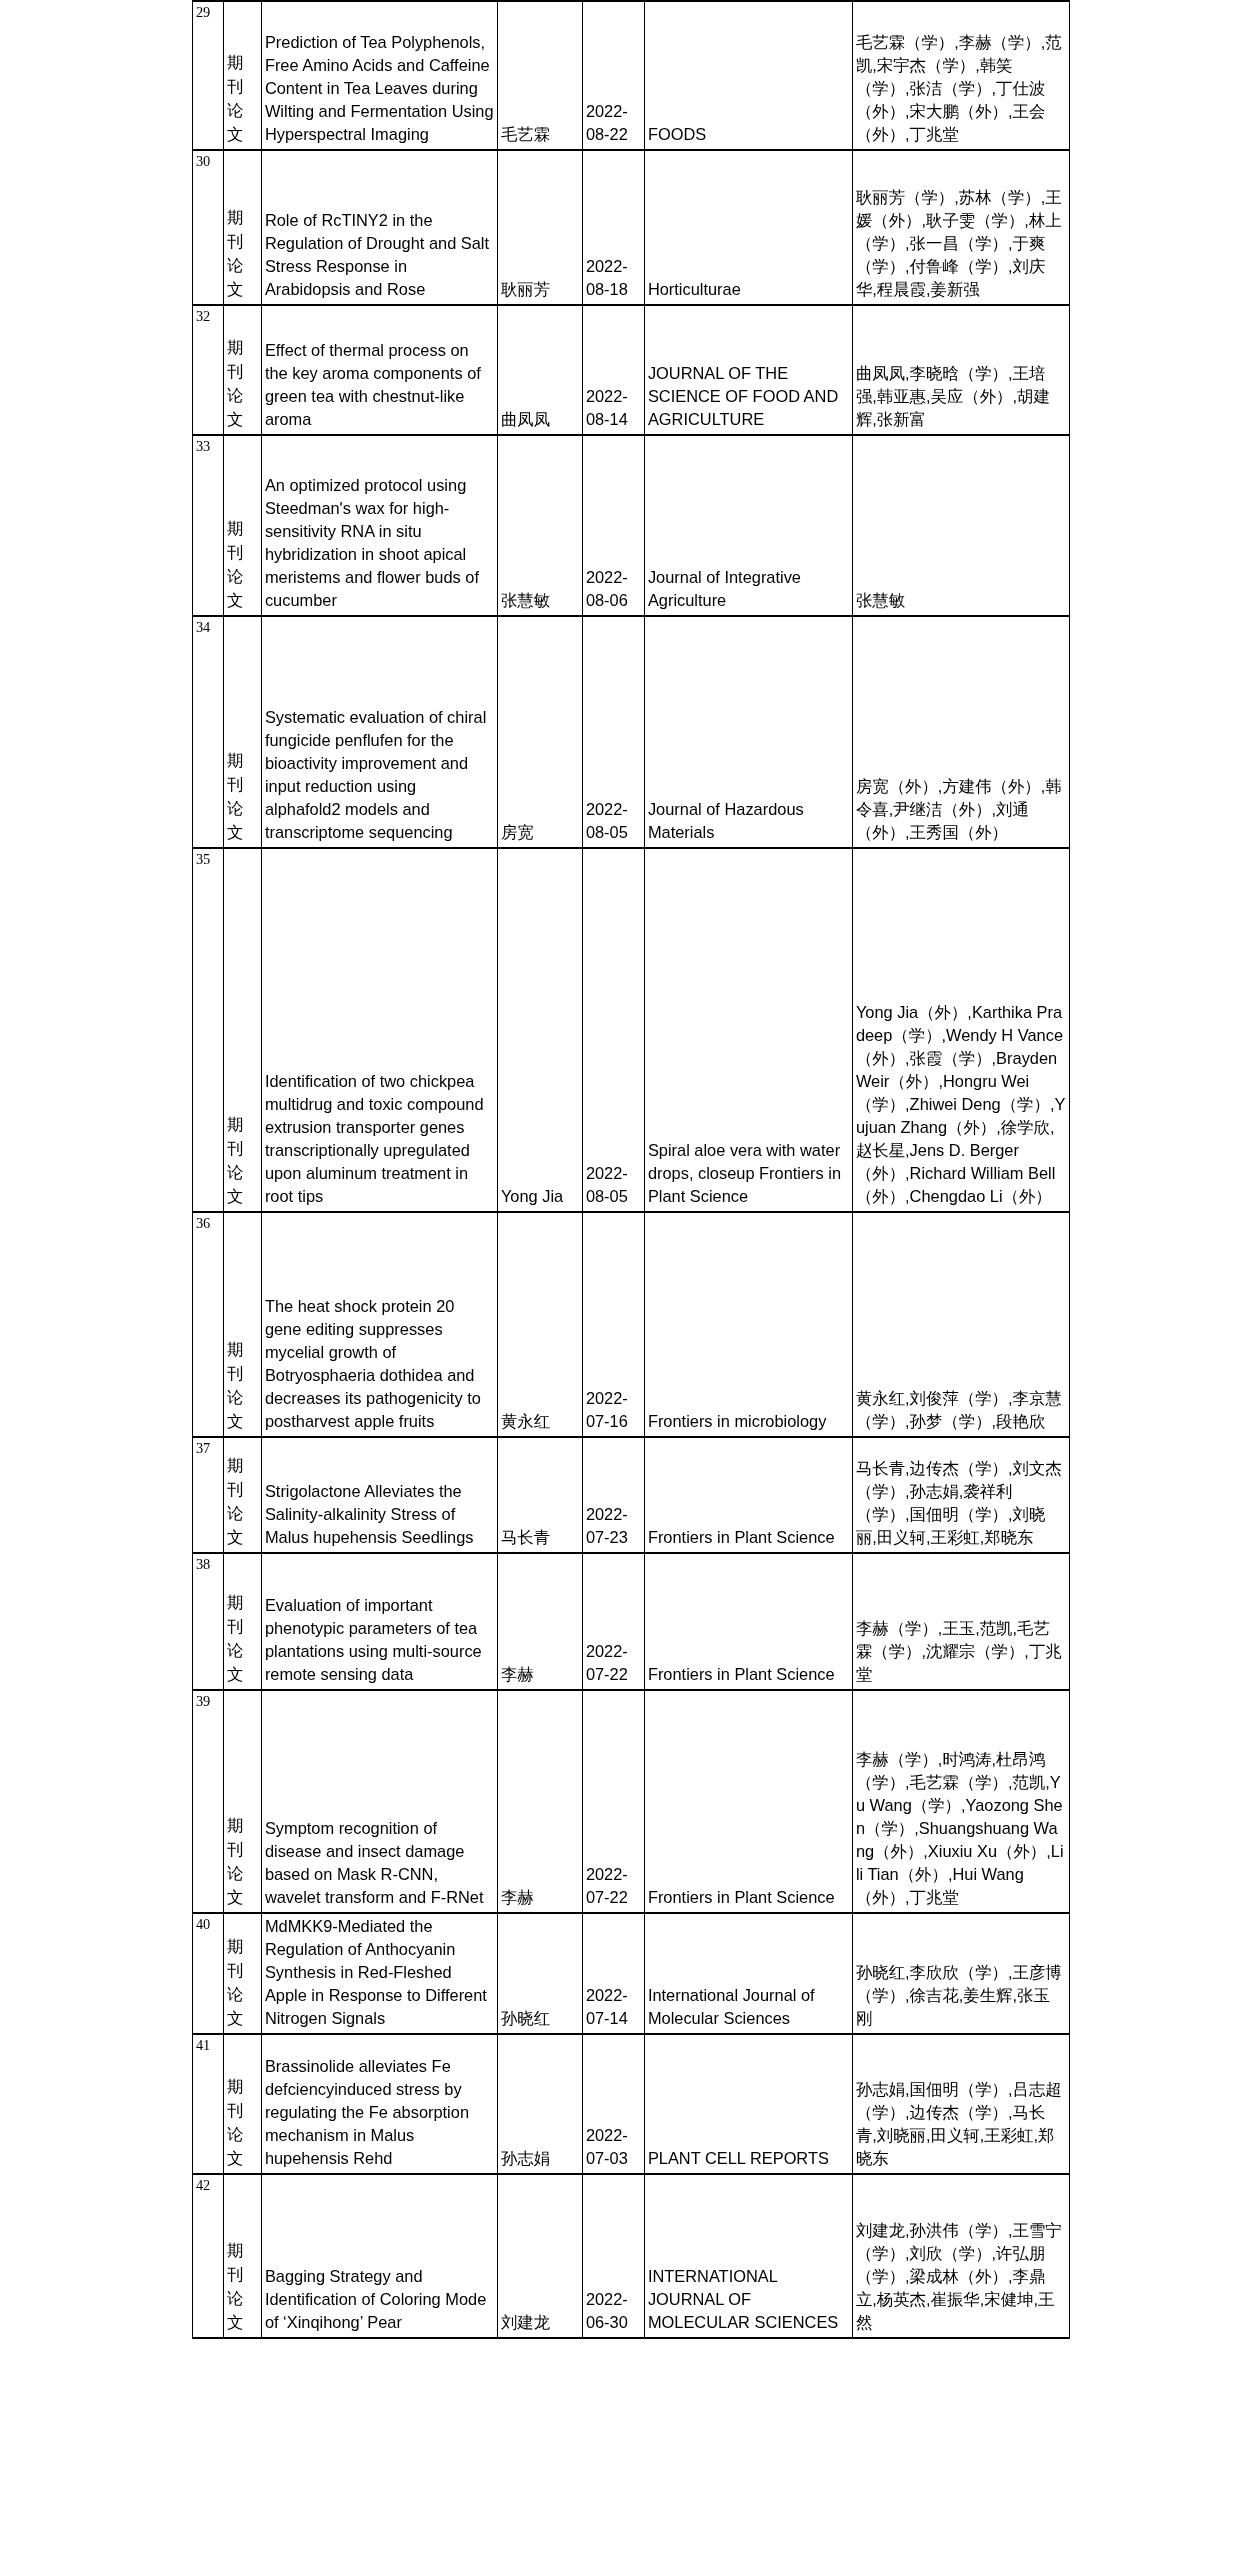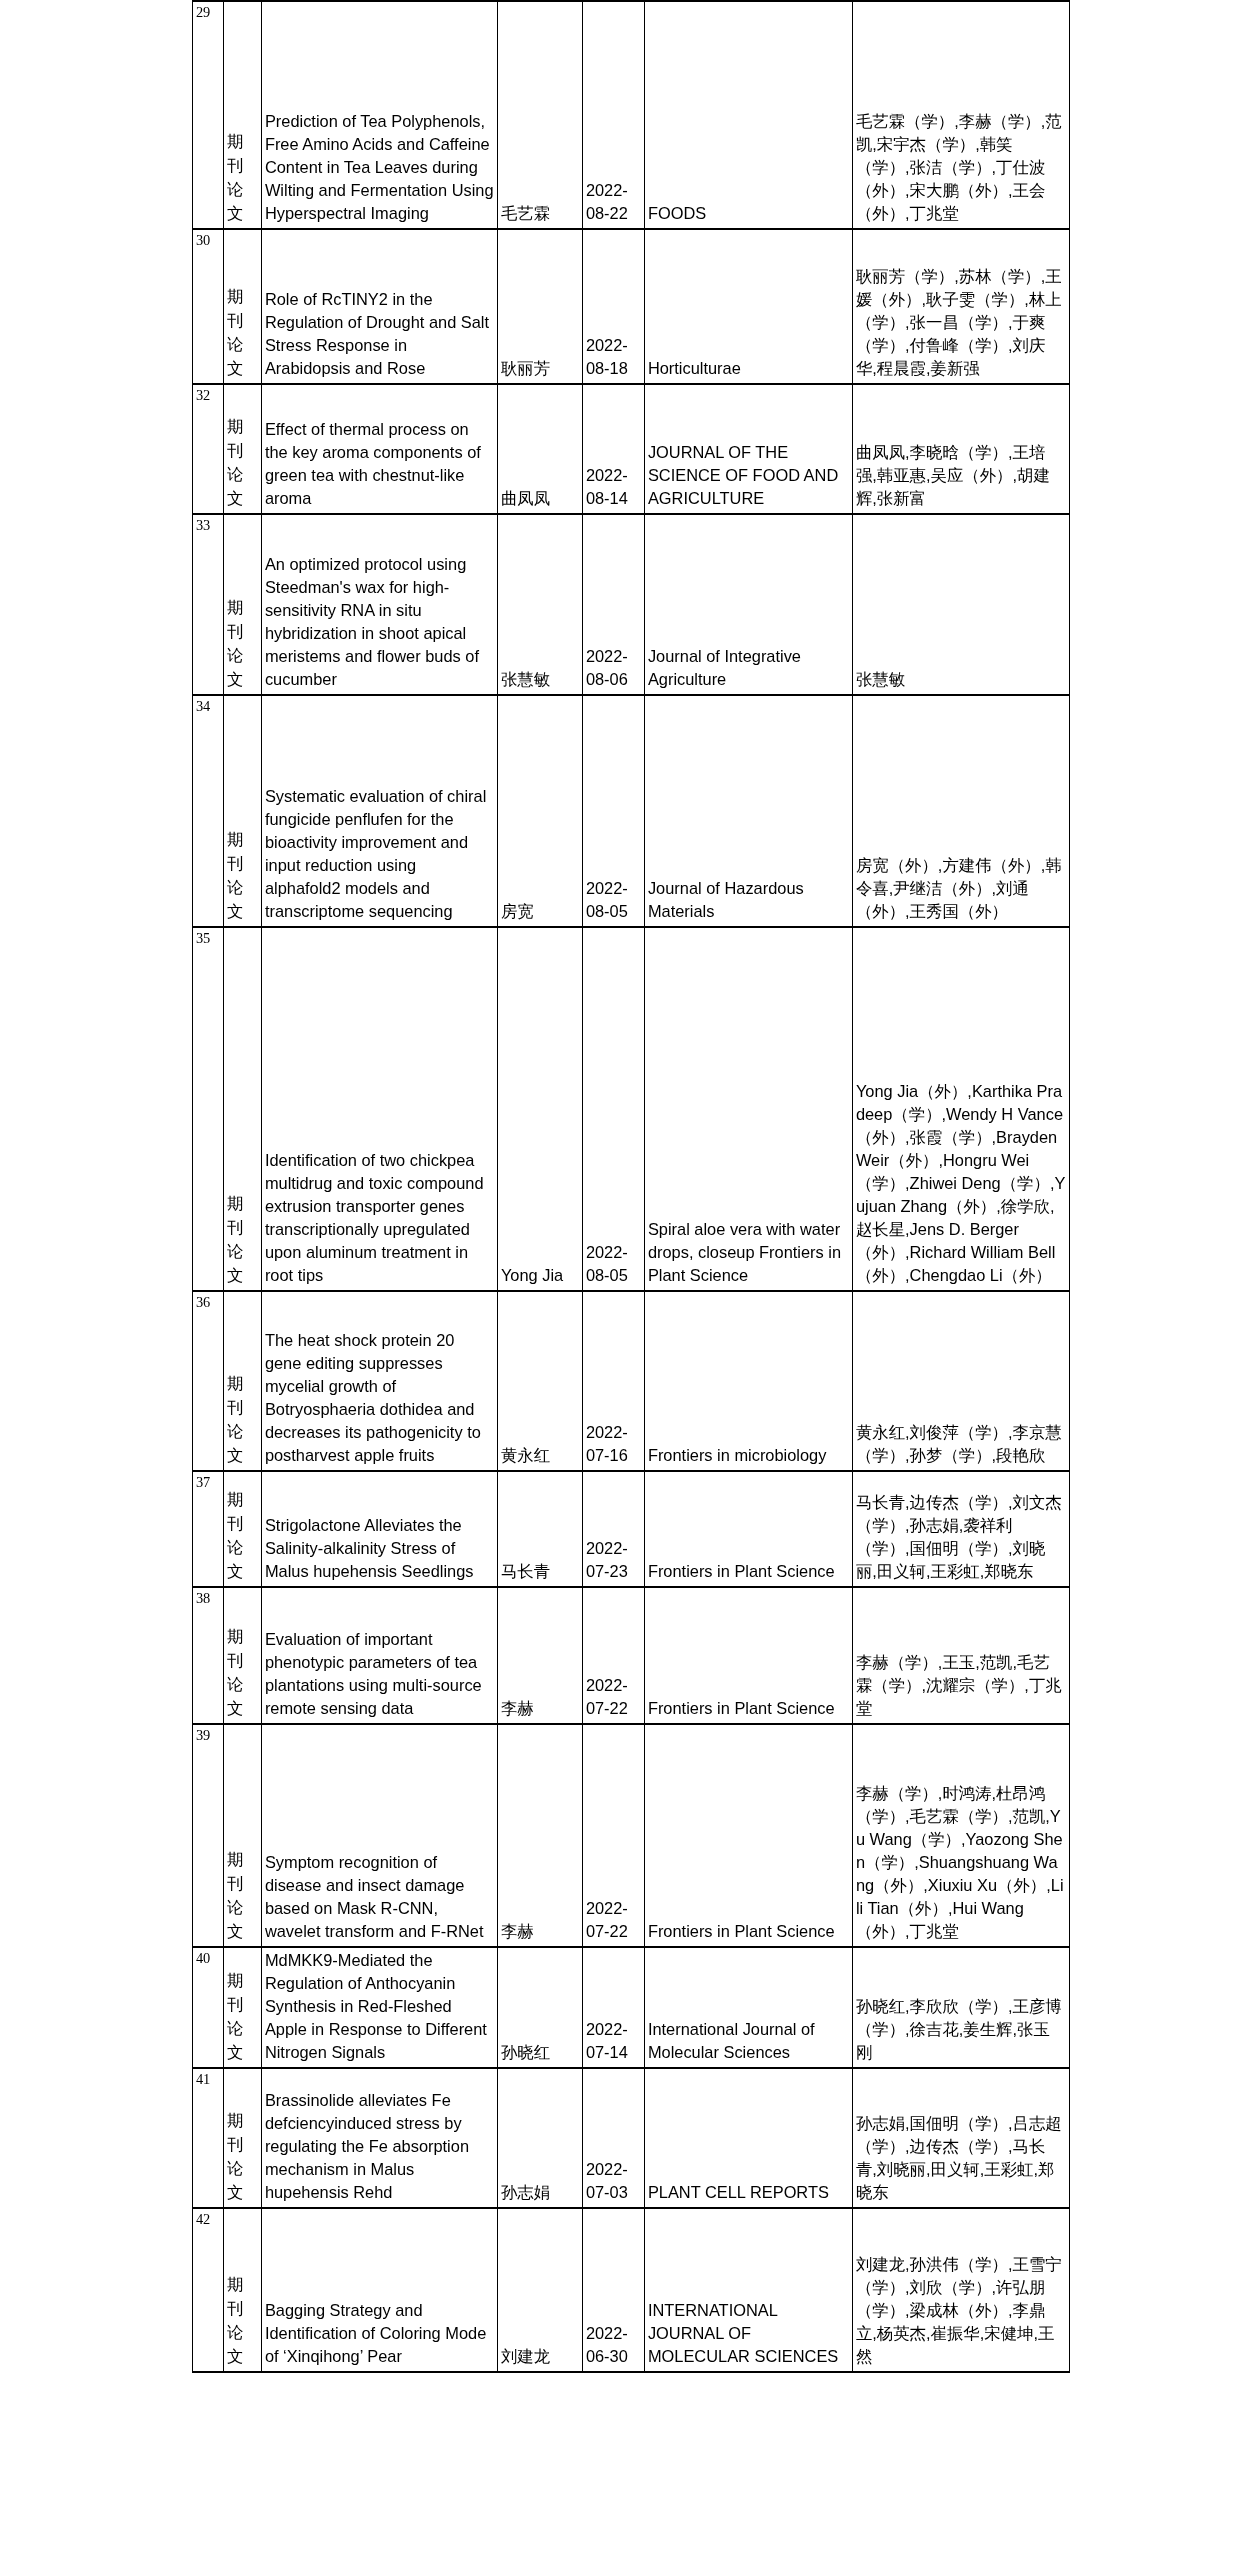--- a/index.html
+++ b/index.html
@@ -14,22 +14,22 @@
     vertical-align:bottom;padding:0 2.9px 2.9px 2.9px;
     font-size:16.4px;line-height:23px;overflow:hidden;word-wrap:break-word;
   }
   td.no{
     vertical-align:top;font-family:"Liberation Serif","DejaVu Serif",serif;
     font-size:14.4px;line-height:17.3px;padding-top:1.9px;
   }
   .vt{width:17.3px;word-break:break-all;line-height:24px}
   .auth{word-break:break-all}
   
-  .h29{height:228px}.h30{height:155px}.h31{height:130px}.h32{height:130px}
-  .h33{height:181px}.h34{height:232px}.h35{height:364px}.h36{height:180px}
+  .h29{height:149px}.h30{height:155px}.h31{height:130px}.h32{height:130px}
+  .h33{height:181px}.h34{height:232px}.h35{height:364px}.h36{height:225px}
   .h37{height:116px}.h38{height:137px}.h39{height:223px}.h40{height:121px}
   .h41{height:140px}.h42{height:164px}
 </style>
 </head>
 <body>
 
 <div class="tbl-wrap">
 <table>
   <colgroup>
     <col style="width:31px">

